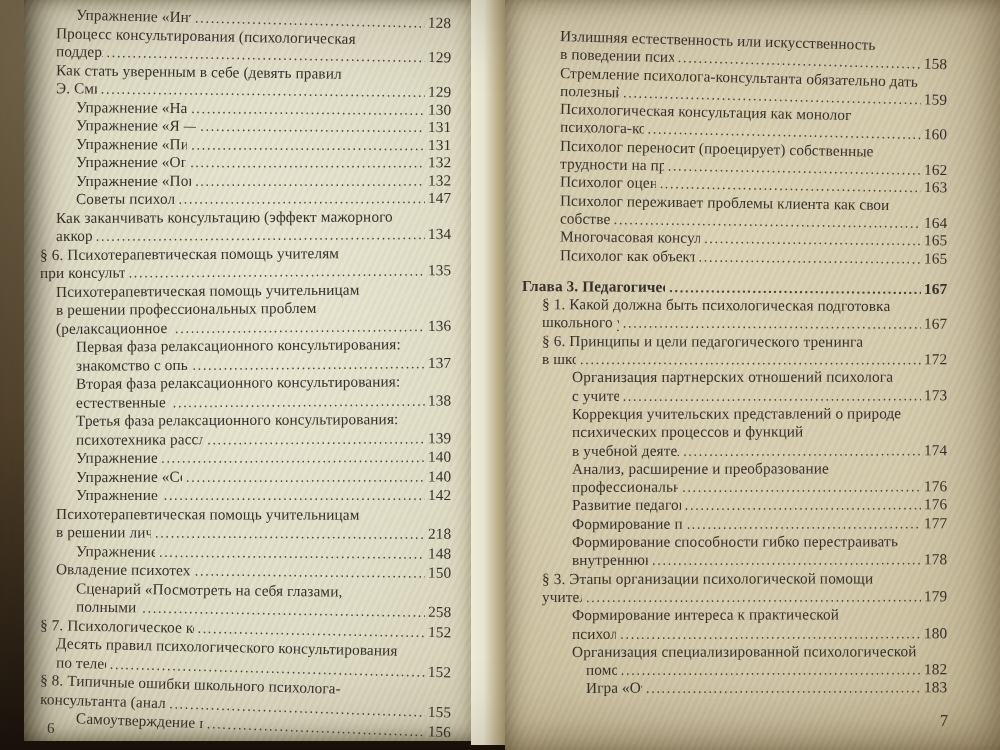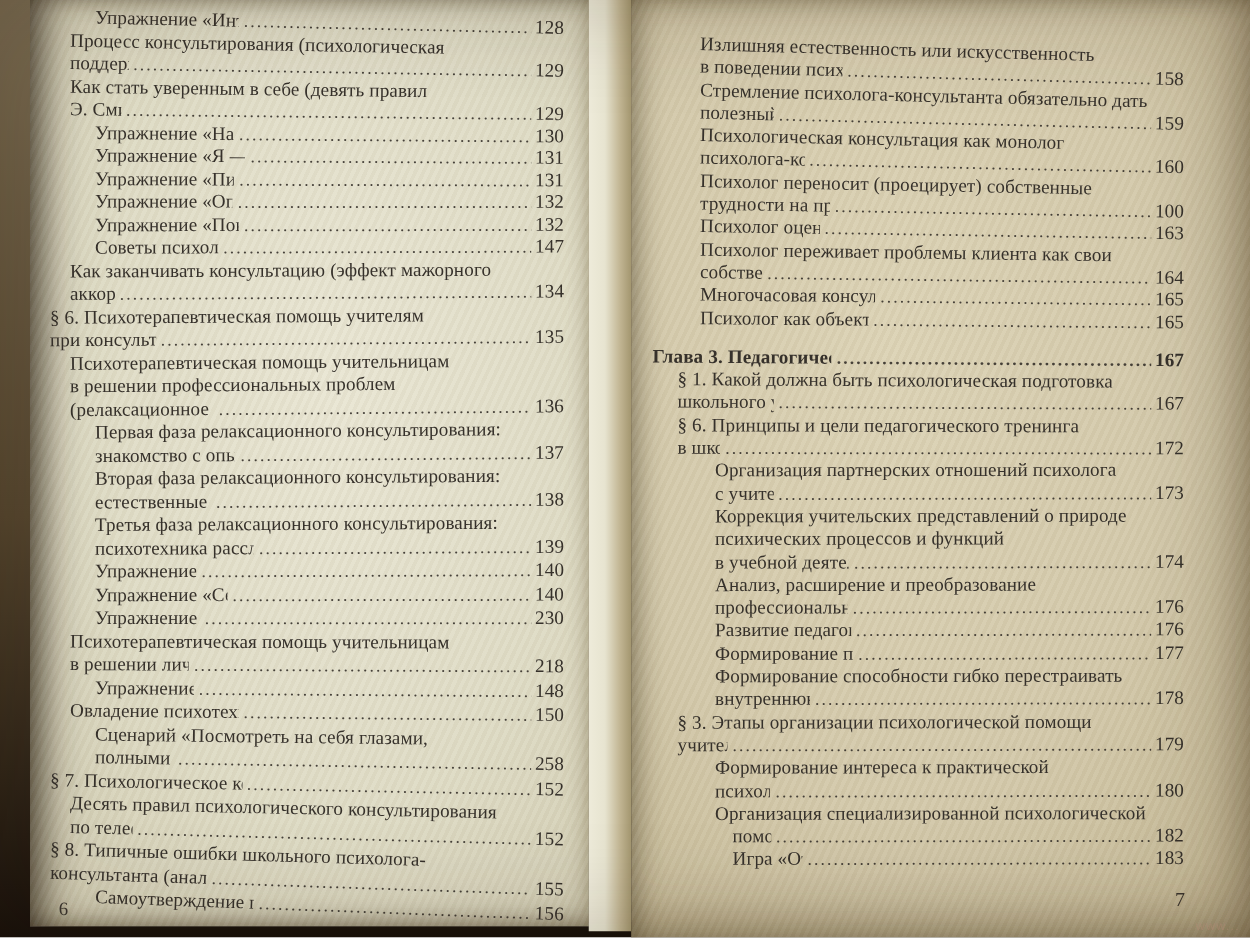--- a/index.html
+++ b/index.html
@@ -173,21 +173,21 @@
           <span class="n">140</span>
         </div>
         <div class="line ind2" style="transform: rotate(-0.08deg);">
           <span class="t">Упражнение «Сейчас я осознаю...»</span>
           <span class="dots"></span>
           <span class="n">140</span>
         </div>
         <div class="line ind2" style="transform: rotate(0.02deg);">
           <span class="t">Упражнение «Проблема»</span>
           <span class="dots"></span>
-          <span class="n">230</span>
+          <span class="n">142</span>
         </div>
         <div class="line ind1" style="transform: rotate(0.13deg);">
           <span class="t">Психотерапевтическая помощь учительницам</span>
         </div>
         <div class="line ind1" style="transform: rotate(0.25deg);">
           <span class="t">в решении личных проблем</span>
           <span class="dots"></span>
           <span class="n">218</span>
         </div>
         <div class="line ind2" style="transform: rotate(0.38deg);">
@@ -265,21 +265,21 @@
           <span class="t">психолога-консультанта</span>
           <span class="dots"></span>
           <span class="n">160</span>
         </div>
         <div class="line ind2" style="transform: rotate(1.05deg);">
           <span class="t">Психолог переносит (проецирует) собственные</span>
         </div>
         <div class="line ind2" style="transform: rotate(0.96deg);">
           <span class="t">трудности на проблемы клиента</span>
           <span class="dots"></span>
-          <span class="n">100</span>
+          <span class="n">162</span>
         </div>
         <div class="line ind2" style="transform: rotate(0.87deg);">
           <span class="t">Психолог оценивает клиента</span>
           <span class="dots"></span>
           <span class="n">163</span>
         </div>
         <div class="line ind2" style="transform: rotate(0.78deg);">
           <span class="t">Психолог переживает проблемы клиента как свои</span>
         </div>
         <div class="line ind2" style="transform: rotate(0.69deg);">

